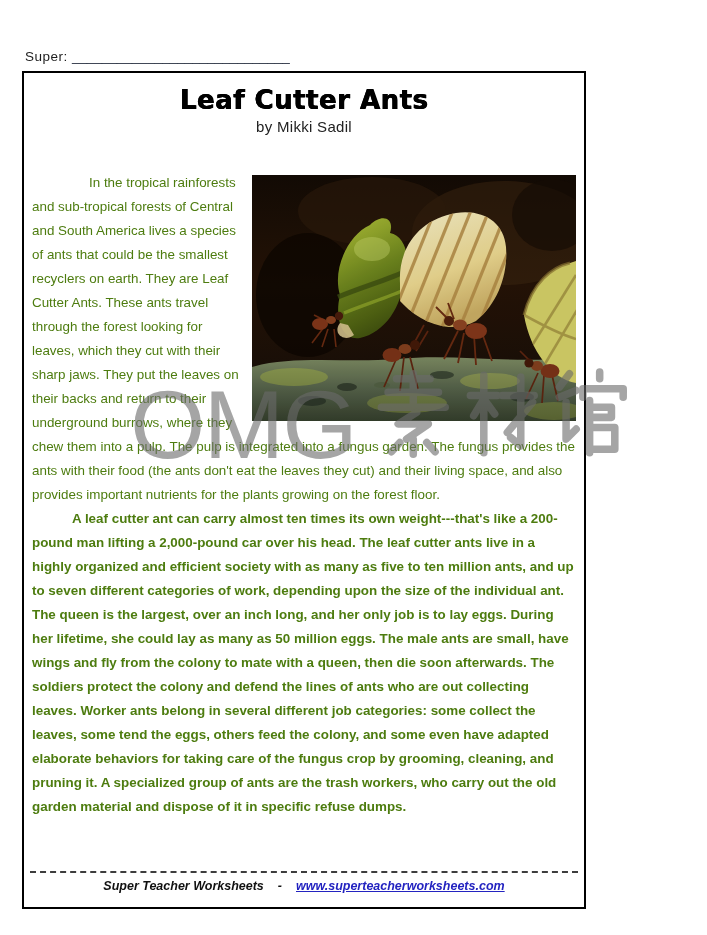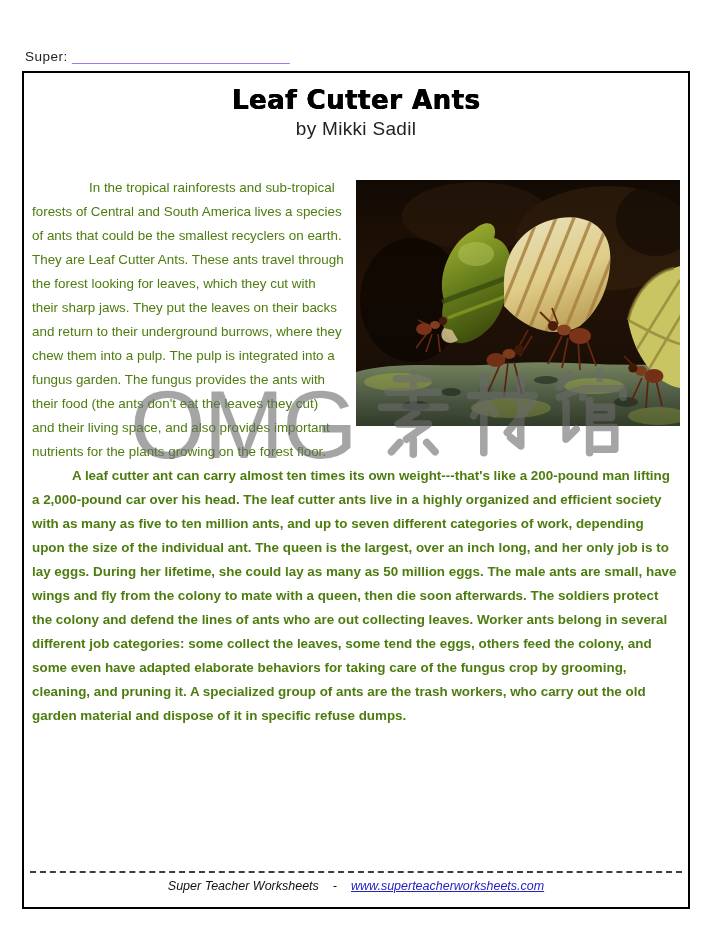--- a/index.html
+++ b/index.html
@@ -1,41 +1,41 @@
 <!DOCTYPE html>
 <html><head>
 <meta charset="utf-8">
 <style>
   * { margin:0; padding:0; box-sizing:border-box; }
   html,body { width:707px; height:935px; background:#ffffff; overflow:hidden; position:relative;
     font-family:"Liberation Sans", sans-serif; }
 
   .name-row { position:absolute; top:49px; left:25px; font-size:13.5px; letter-spacing:.5px; color:#1d1d1d; }
-  .name-row .blank { letter-spacing:0; color:#8b5cf6; }
+  .name-row .blank { letter-spacing:0; color:#0f172a; }
 
-  .sheet { position:absolute; left:22px; top:71px; width:668px; height:838px;
+  .sheet { position:absolute; left:22px; top:71px; width:564px; height:838px;
     border:2px solid #000; padding:6px 6px 8px 6px; background:#fff; }
 
   .title { text-align:center; margin-top:6px; font-family:"DejaVu Sans", sans-serif;
     font-weight:800; font-size:26px; letter-spacing:.5px; color:#000;
     text-shadow:.7px 0 0 #000, 0 .4px 0 #000; }
-  .byline { text-align:center; margin-top:3px; font-size:19px; color:#222; letter-spacing:.3px; }
+  .byline { text-align:center; margin-top:3px; font-size:15px; color:#222; letter-spacing:.3px; }
 
   .article { margin-top:36px; padding:0 2px; font-size:13.4px; line-height:24px;
     color:#4d7c0f; letter-spacing:0; }
   .article p { margin:0; }
   .p1 { text-indent:57px; }
   .p2 { margin-top:9px; text-indent:40px;font-weight:bold; }
   .p3 { margin:9px 10px 0 12px; text-indent:46px; }
 
   .photo-frame { float:right; width:324px; height:246px; margin:4px 0 10px 12px; }
   .photo-frame svg { display:block; }
 
   .footer { position:absolute; left:6px; right:6px; bottom:6px; border-top:2px dashed #3d3d3d;
-    padding:6px 0 8px 0; text-align:center; font-size:12.5px; font-weight:normal; font-style:italic; color:#111; }
+    padding:6px 0 8px 0; text-align:center; font-size:12.5px; font-weight:bold; font-style:italic; color:#111; }
   .footer .sep { margin:0 14px; }
   .footer .link { color:#2323c0; text-decoration:underline; cursor:pointer; }
 
   .watermark { position:absolute; left:130px; top:366px; width:502px; height:104px;
     z-index:9; pointer-events:none; opacity:.6; }
   .watermark text { font-family:"Liberation Sans", sans-serif; }
 </style>
 </head>
 <body>
 

